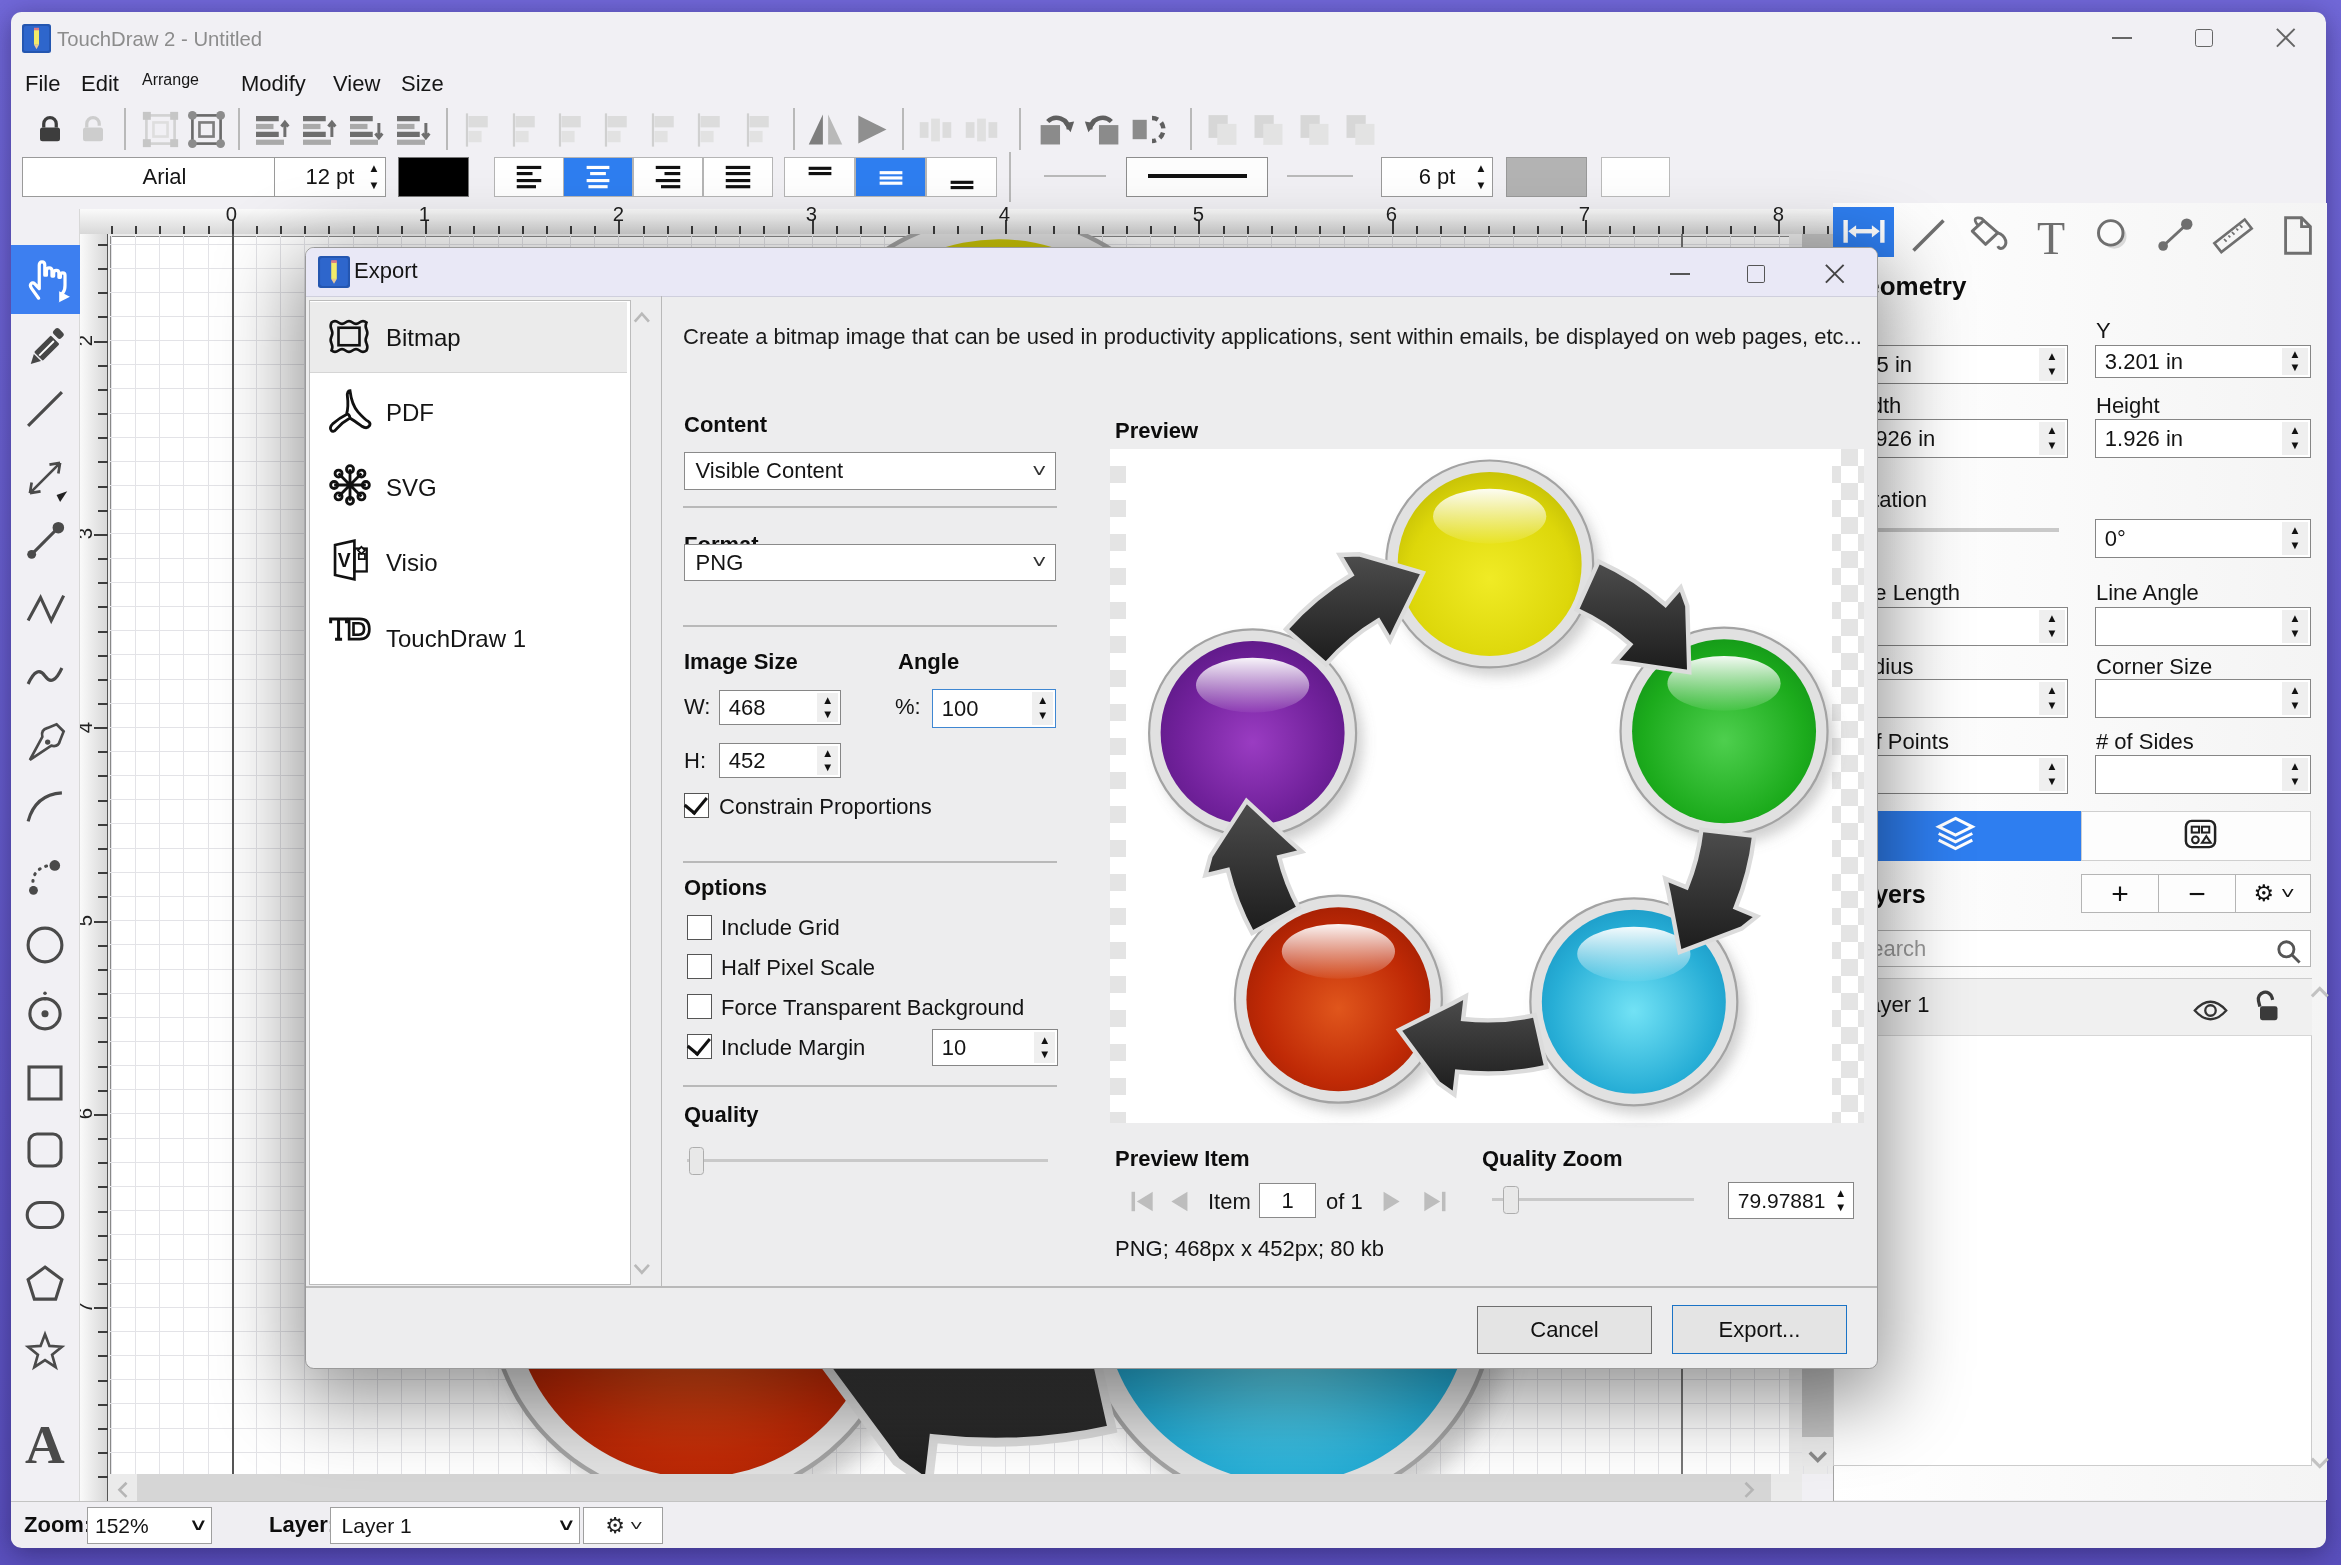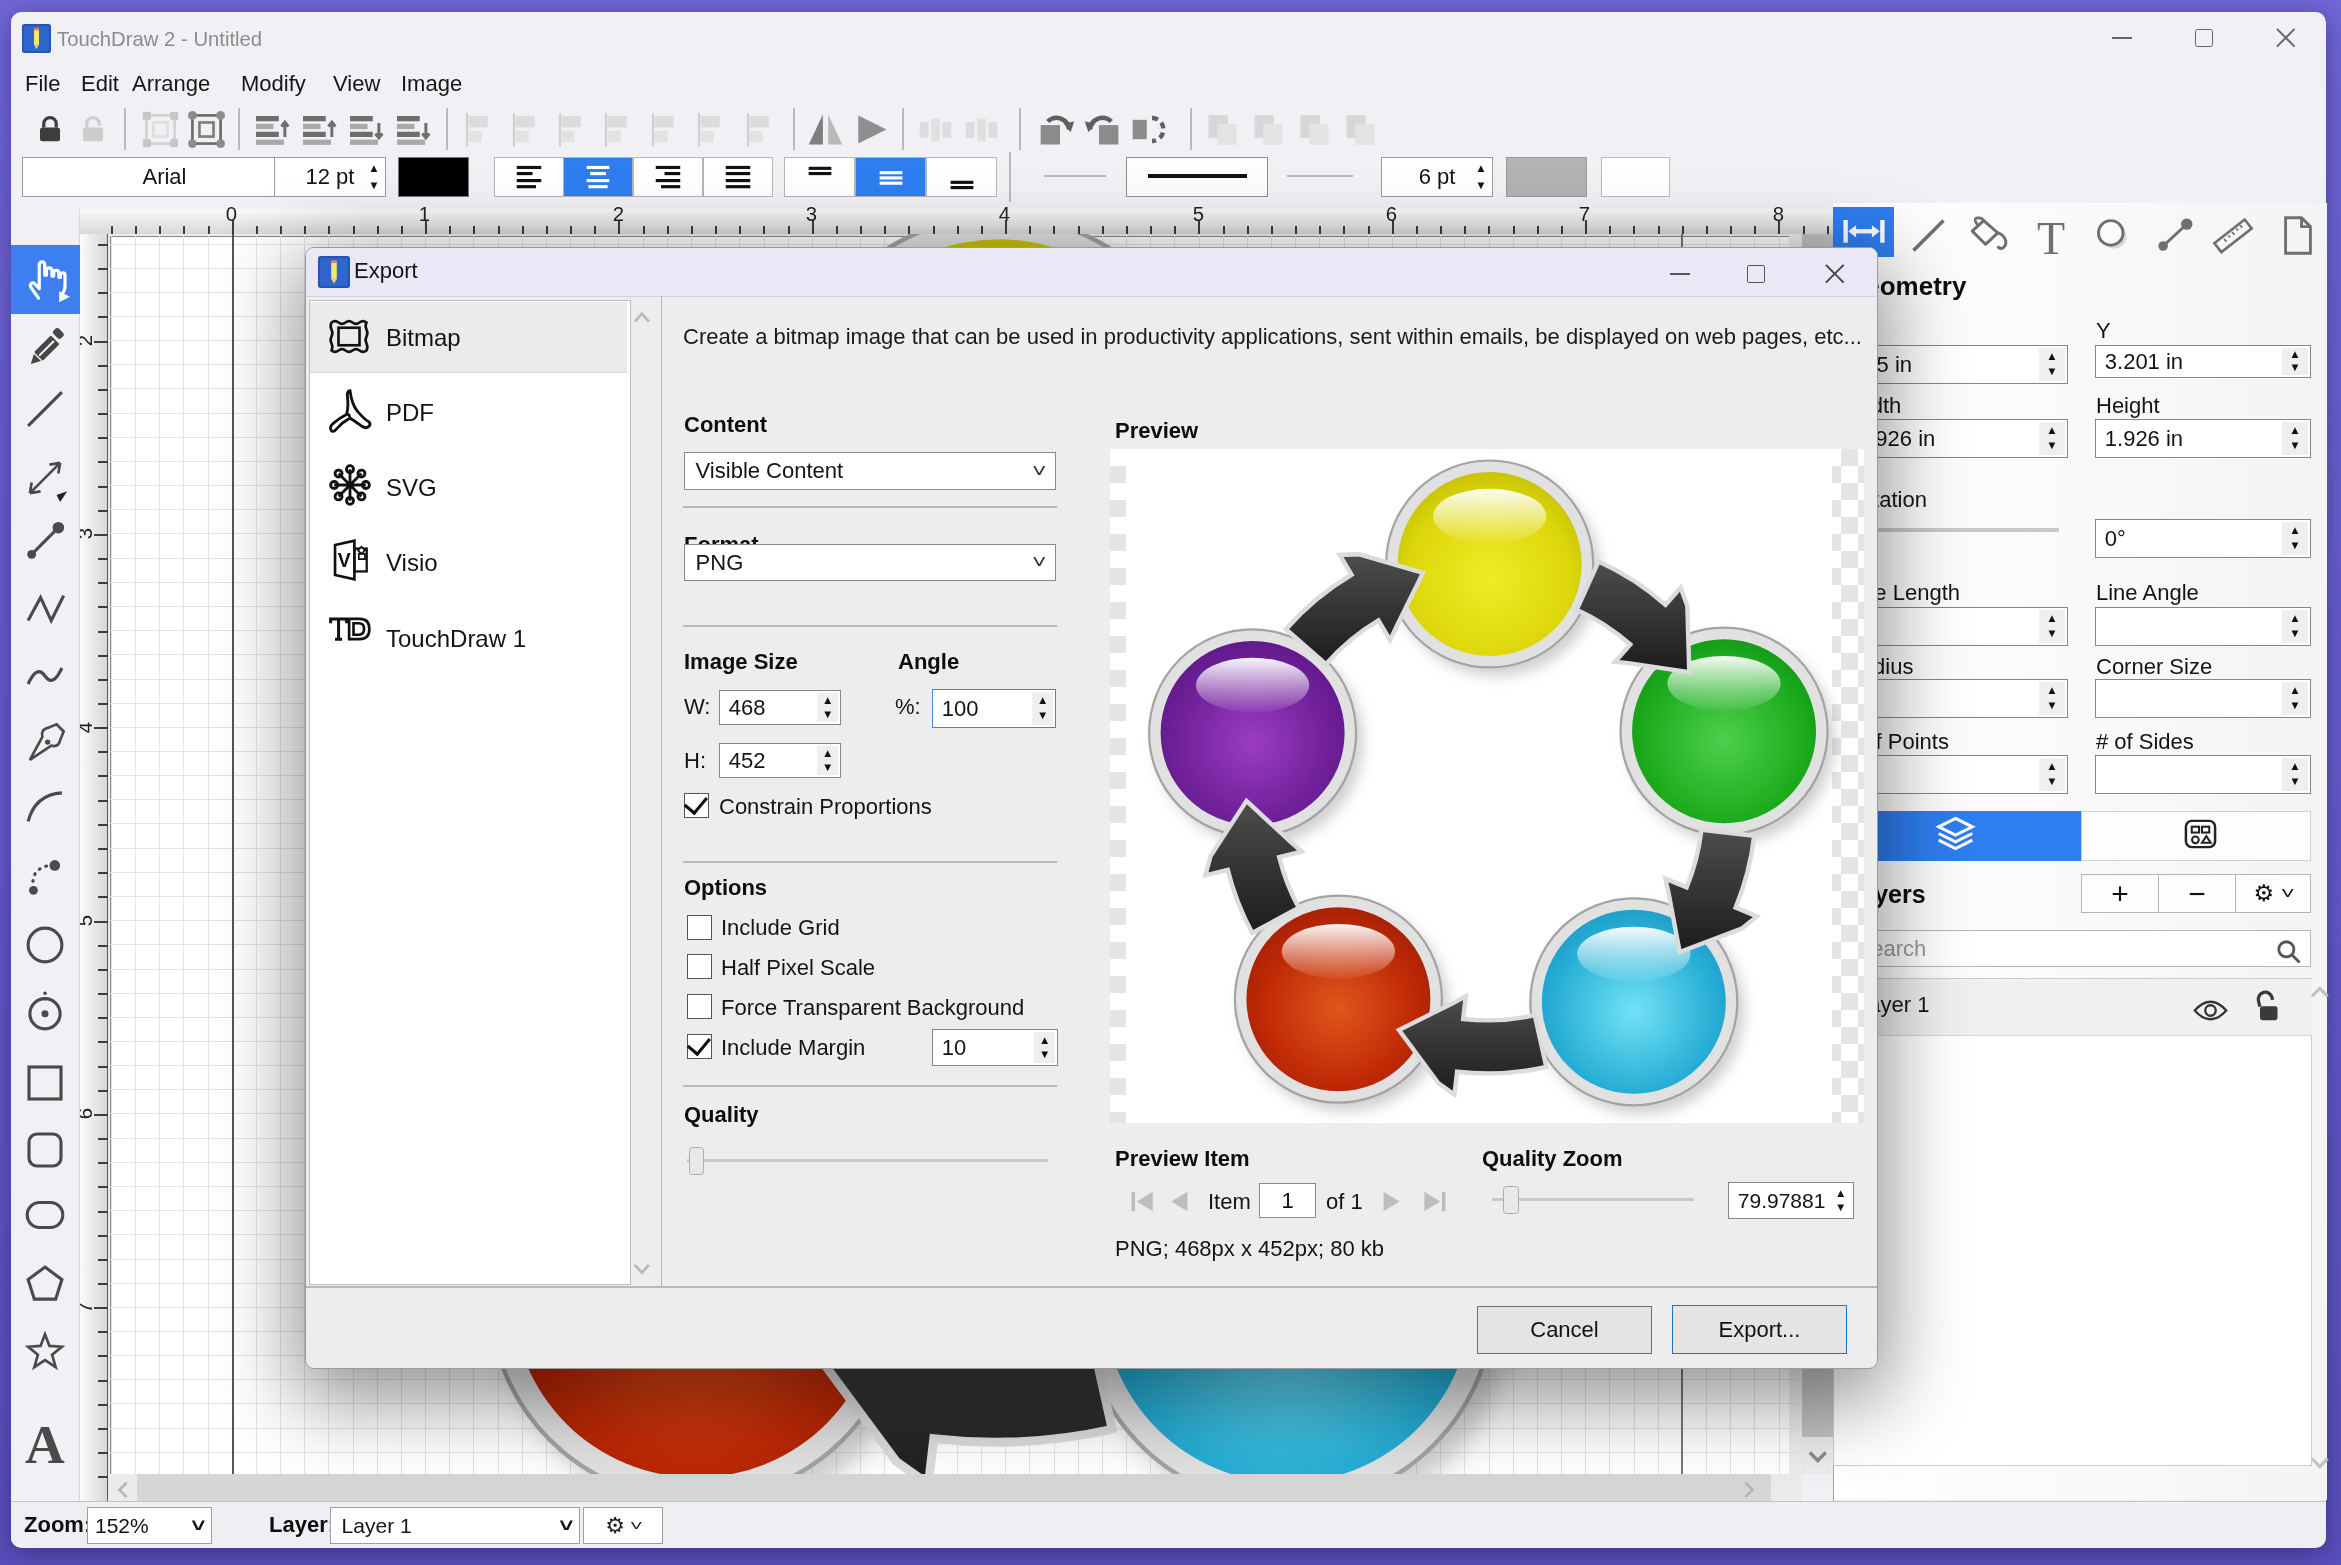--- a/index.html
+++ b/index.html
@@ -35,24 +35,24 @@
 </svg>
 <div class="abs" style="left:57px;top:28px;font-size:20.3px;color:#8c8c8c">TouchDraw 2 - Untitled</div>
 <div class="abs" style="left:2112px;top:37px;width:20.3px;height:1.8px;background:#666"></div>
 <div class="abs" style="left:2195px;top:29px;width:17.7px;height:17.7px;border:1.8px solid #666;border-radius:2.7px"></div>
 <svg class="abs" style="left:2276px;top:28px" width="19.5" height="19.5" viewBox="0 0 22 22">
     <path d="M1 1 L21 21 M21 1 L1 21" stroke="#666" stroke-width="2.2"></path>
   </svg>
 
 <div class="abs" style="left:25px;top:71px;font-size:22px;color:#161616">File</div>
 <div class="abs" style="left:81px;top:71px;font-size:22px;color:#161616">Edit</div>
-<div class="abs" style="left:132px;top:71px;font-size:22px;color:#161616">Arrange</div>
+<div class="abs" style="left:142px;top:71px;font-size:16px;color:#161616">Arrange</div>
 <div class="abs" style="left:241px;top:71px;font-size:22px;color:#161616">Modify</div>
 <div class="abs" style="left:333px;top:71px;font-size:22px;color:#161616">View</div>
-<div class="abs" style="left:401px;top:71px;font-size:22px;color:#161616">Image</div>
+<div class="abs" style="left:401px;top:71px;font-size:22px;color:#161616">Size</div>
 <svg class="abs" style="left:35px;top:115px" width="30" height="30" viewBox="0 0 24 24">
 <path d="M7 10 V7 a5 5 0 0 1 10 0 v3" fill="none" stroke="#3d3d3d" stroke-width="2.6"></path>
 <rect x="4" y="10" width="16" height="11" rx="2" fill="#3d3d3d"></rect>
   </svg>
 <svg class="abs" style="left:78px;top:115px" width="30" height="30" viewBox="0 0 24 24">
 <path d="M7 10 V7 a5 5 0 0 1 10 0 v1.5" fill="none" stroke="#cdcdcd" stroke-width="2.6"></path>
 <rect x="4" y="10" width="16" height="11" rx="2" fill="#cdcdcd"></rect>
   </svg>
 <div class="sep" style="left:124px;top:108px;width:1.8px;height:42px"></div>
 <svg class="abs" style="left:142px;top:111px" width="37" height="37" viewBox="0 0 42 42">

